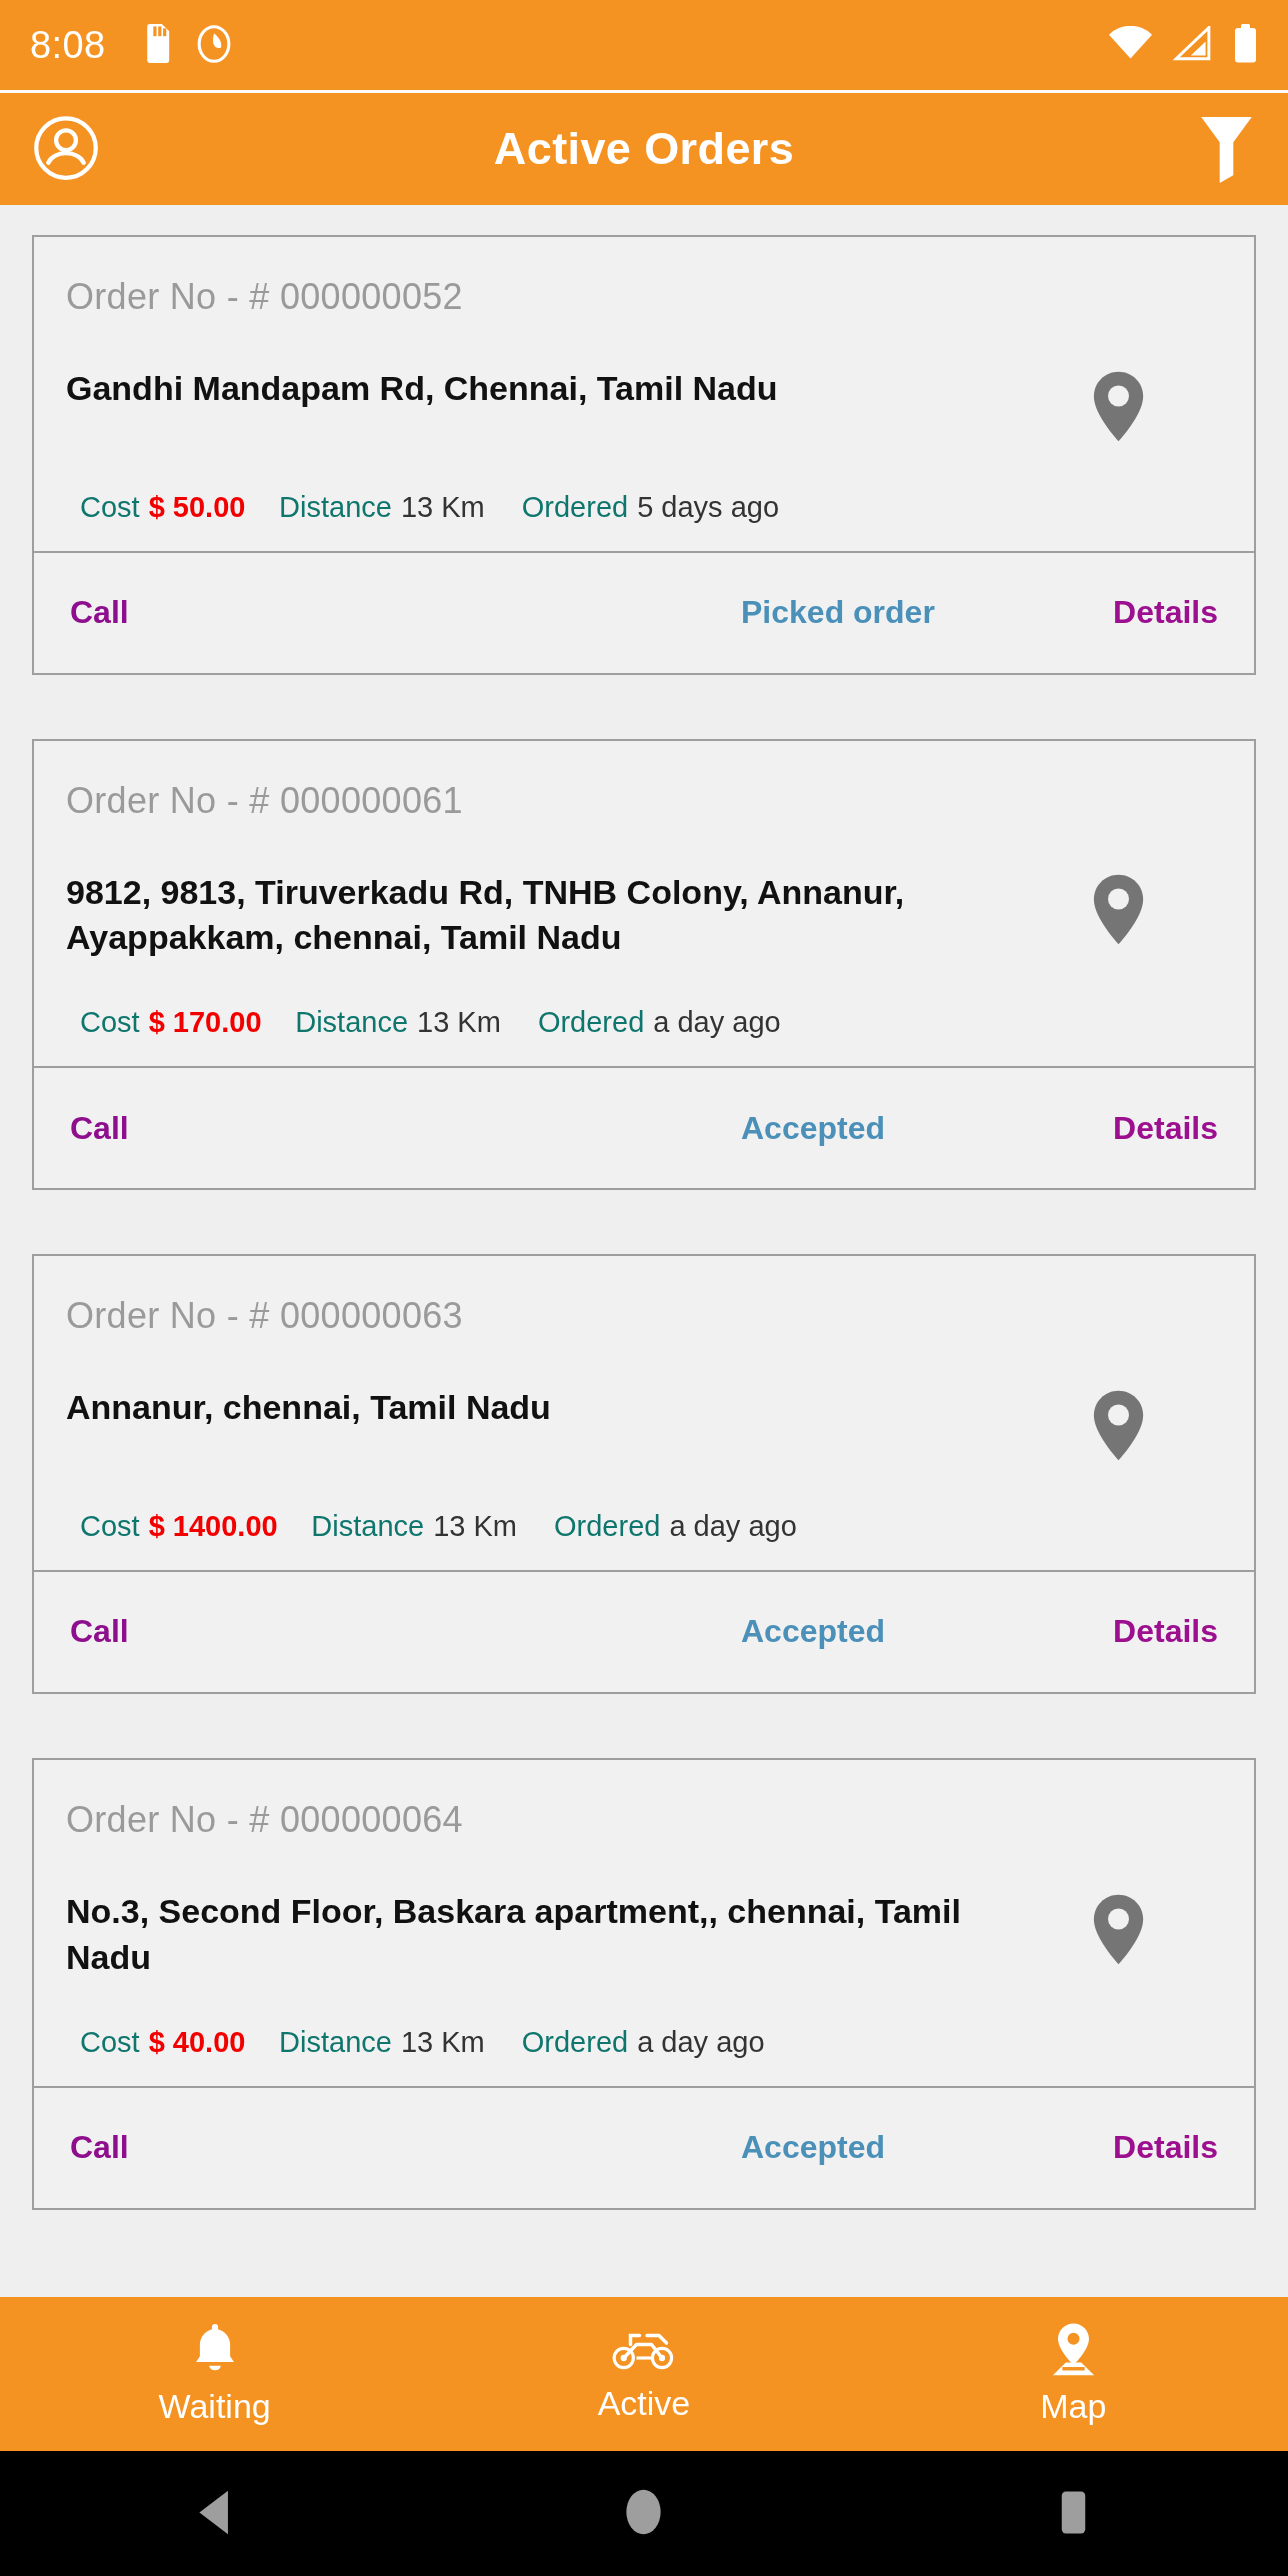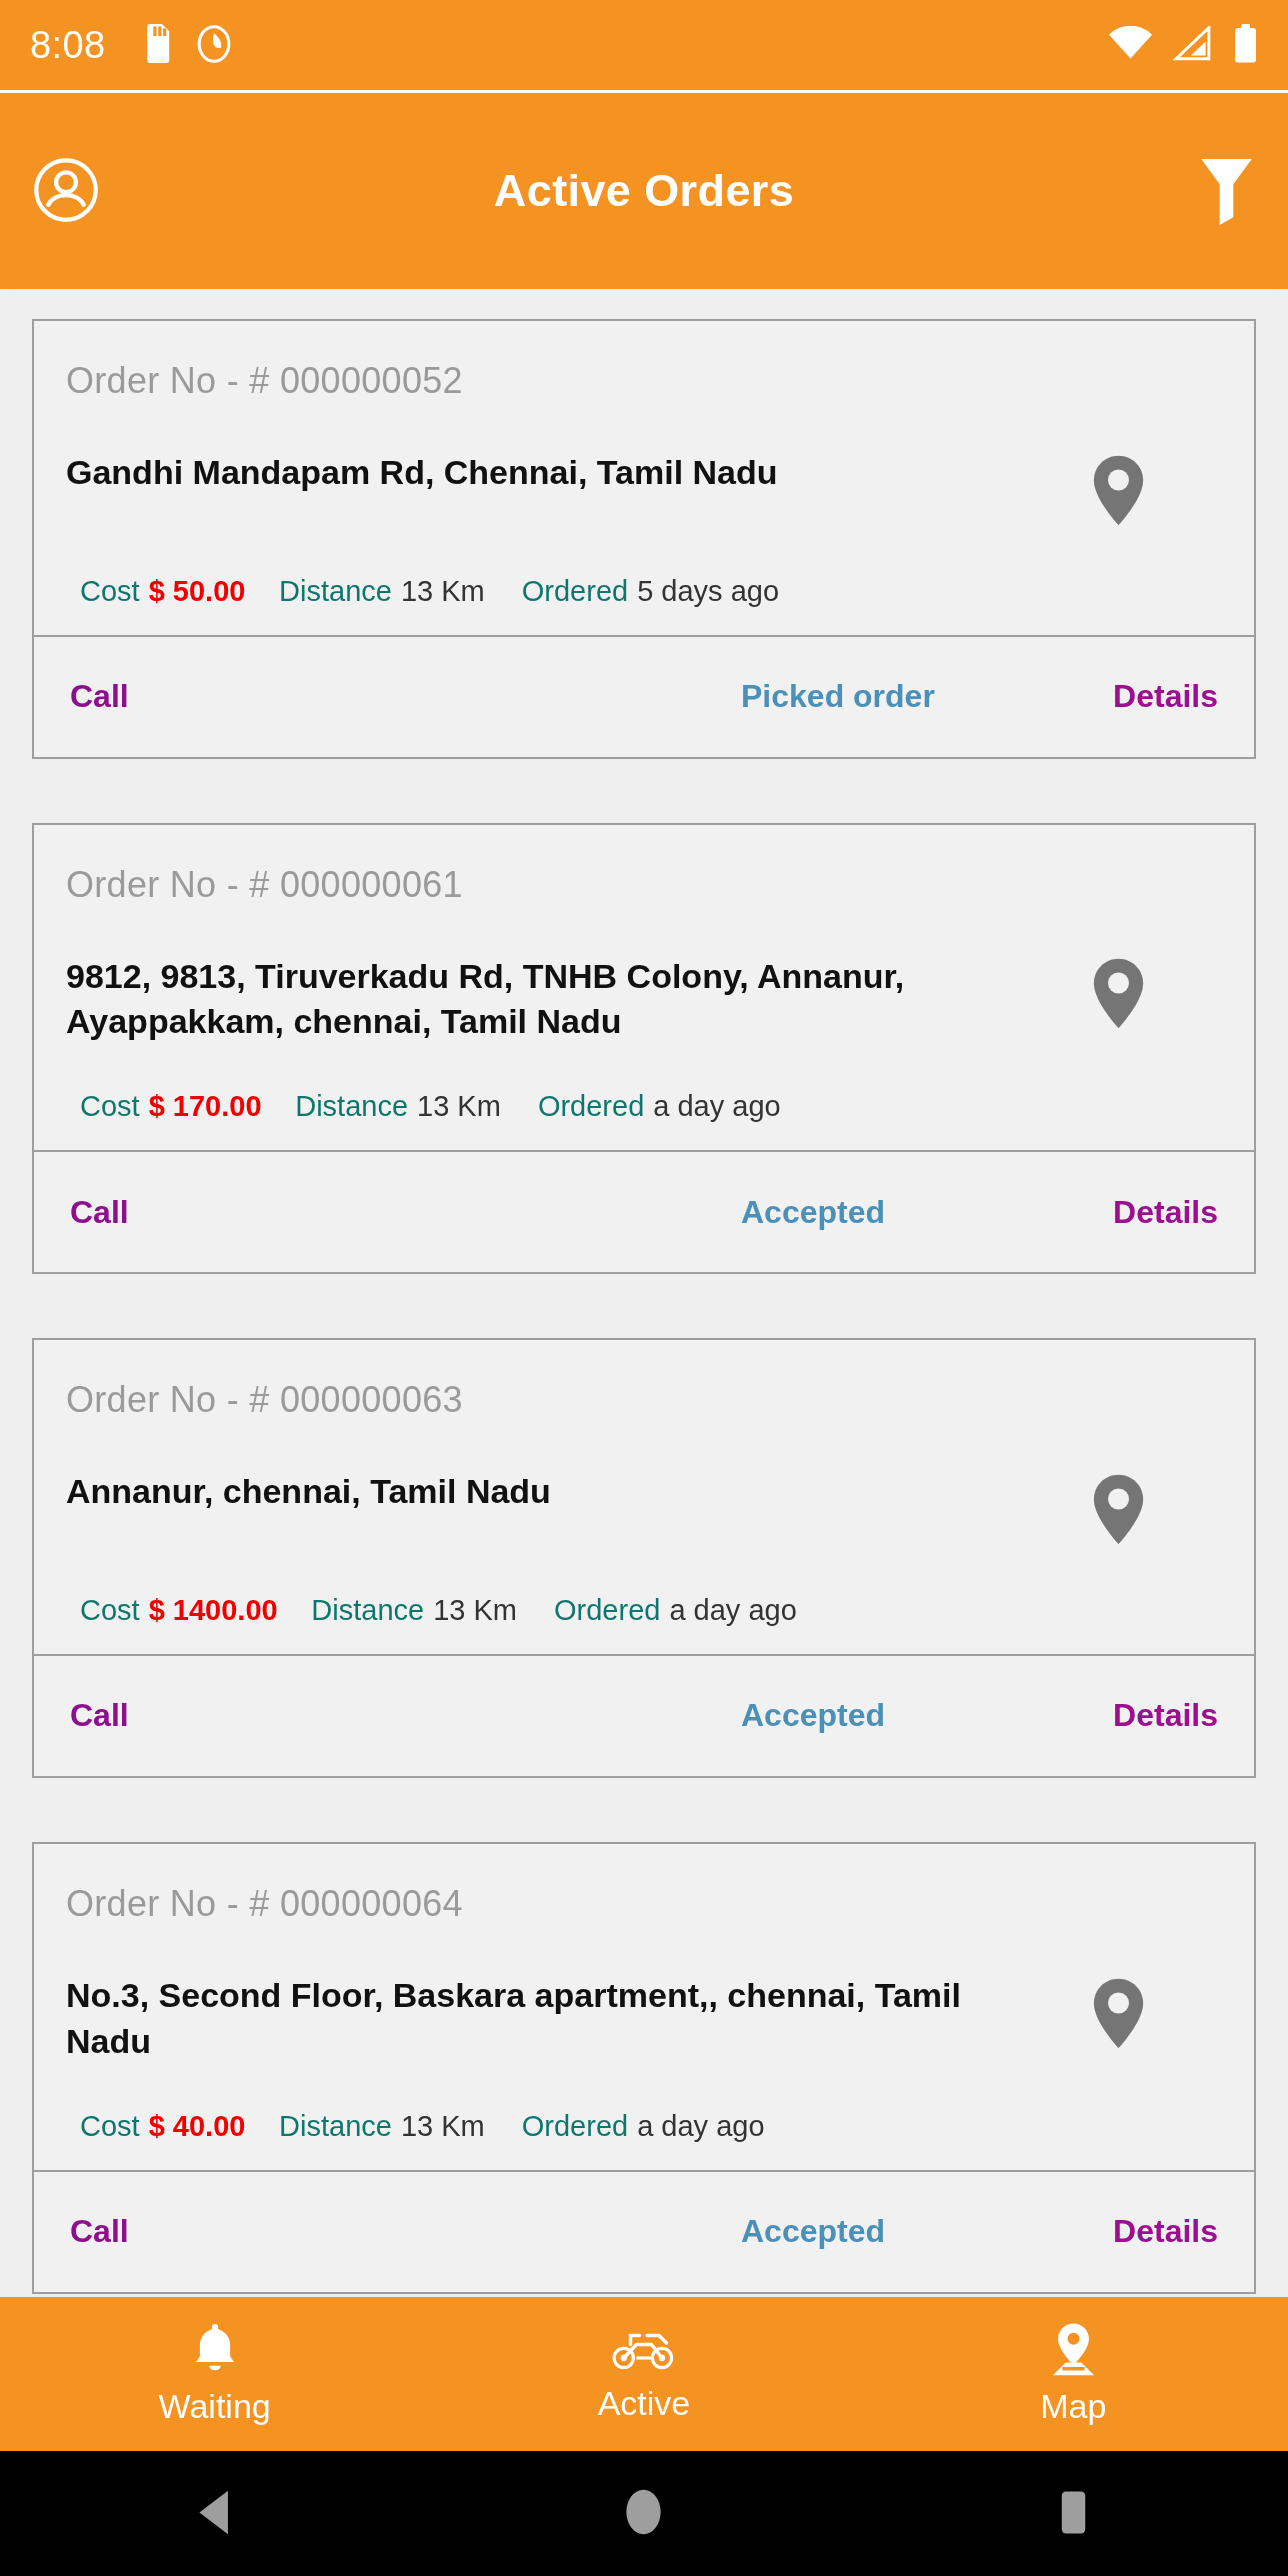--- a/index.html
+++ b/index.html
@@ -17,21 +17,21 @@
     display:flex; align-items:center; padding:0 30px;
     border-bottom:3.6px solid #fbfbfb;
   }
   .sb-time { color:#fff; font-size:38px; letter-spacing:0.4px; }
   .sb-left-icons { display:flex; align-items:center; gap:23px; margin-left:36px; }
   .sb-spacer { flex:1 1 auto; }
   .sb-right-icons { display:flex; align-items:center; gap:19.7px; }
 
   
   .appbar {
-    height:196px; background:#F59322; flex:0 0 auto;
+    height:112px; background:#F59322; flex:0 0 auto;
     display:flex; align-items:center; padding:0 32px; position:relative;
   }
   .appbar-title {
     position:absolute; left:0; right:0; text-align:center;
     color:#fff; font-size:45px; font-weight:bold; letter-spacing:0.4px;
     pointer-events:none;
   }
   .appbar-icon { position:relative; z-index:2; display:flex; align-items:center; }
   .appbar-right { margin-left:auto; position:relative; z-index:2; display:flex; align-items:center; }
 

